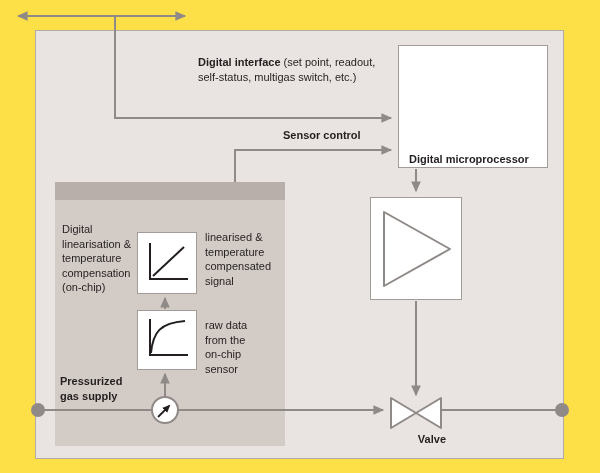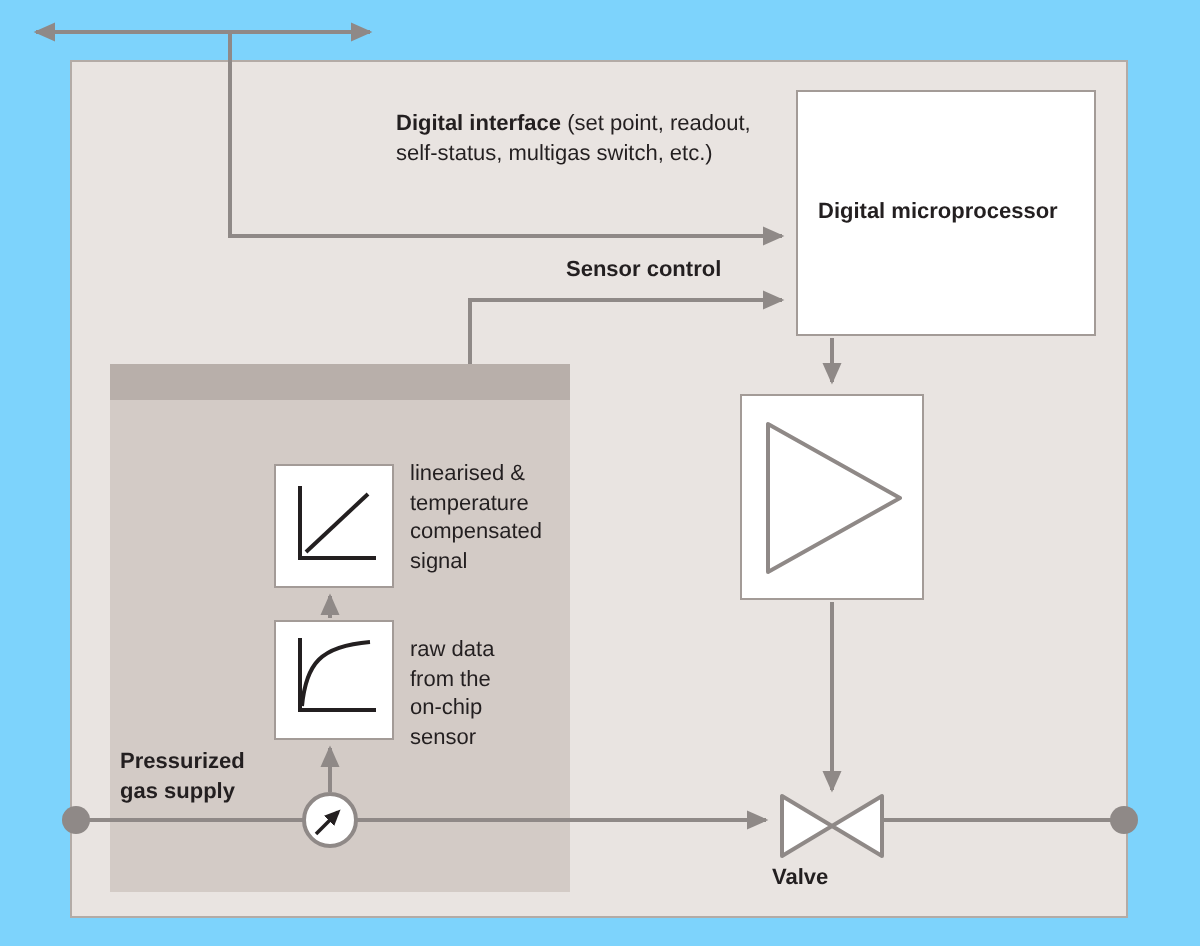--- a/index.html
+++ b/index.html
@@ -1,16 +1,16 @@
 <!DOCTYPE html>
 <html><head>
 <meta charset="utf-8">
 <style>
   html,body{margin:0;padding:0;background:#fff;}
-  .canvas{position:relative;width:600px;height:473px;background:#7dd3fc;
+  .canvas{position:relative;width:600px;height:473px;background:#fde047;
           font-family:"Liberation Sans",sans-serif;color:#231f20;overflow:hidden;}
   .abs{position:absolute;}
   .txt{font-size:11px;line-height:1.32;}
   .bold{font-weight:bold;}
   .outerbox{left:35px;top:30px;width:529px;height:429px;background:#e9e4e1;border:1px solid #b3aba6;box-sizing:border-box;}
   .whitebox{background:#ffffff;border:1.5px solid #a39b97;box-sizing:border-box;}
   .modulebox{left:55px;top:182px;width:230px;height:264px;background:#d3cbc6;}
   .modhead{height:18px;background:#b8afaa;}
   .gbox{background:#fff;border:1px solid #a39b97;box-sizing:border-box;}
   .overlay{left:0;top:0;pointer-events:none;}
@@ -27,26 +27,27 @@
     <div class="modhead"></div>
   </div>
 
   <div class="abs txt z3" style="left:198px;top:55px;width:186px">
     <span class="bold">Digital interface</span>
     <span>(set point, readout, self-status, multigas switch, etc.)</span>
   </div>
 
   <div class="abs txt bold z3" style="left:283px;top:128px">Sensor control</div>
 
-  <div class="abs whitebox z2" style="left:398px;top:45px;width:150px;height:123px;display:flex;align-items:center">
+  <div class="abs whitebox z2" style="left:398px;top:45px;width:150px;height:123px;display:flex;align-items:flex-end">
     <div class="txt" style="padding:0 10px">
       <div class="bold">Digital microprocessor</div>
     </div>
   </div>
 
+  <div class="abs txt z3" style="left:62px;top:222px;width:76px">Digital linearisation &amp; temperature compensation (on-chip)</div>
 
   <div class="abs gbox z2" style="left:137px;top:232px;width:60px;height:62px">
     <svg width="58" height="60">
       <path d="M 12 10 L 12 46 L 50 46" stroke="#231f20" stroke-width="2" fill="none"></path>
       <line x1="15" y1="43" x2="46" y2="14" stroke="#231f20" stroke-width="2"></line>
     </svg>
   </div>
   <div class="abs txt z3" style="left:205px;top:230px;width:80px">linearised &amp; temperature compensated signal</div>
 
   <div class="abs gbox z2" style="left:137px;top:310px;width:60px;height:60px">
@@ -55,21 +56,21 @@
       <path d="M 13 42 C 15 21 22 12 47 10" stroke="#231f20" stroke-width="2" fill="none"></path>
     </svg>
   </div>
   <div class="abs txt z3" style="left:205px;top:318px;width:56px">raw data from the on-chip sensor</div>
 
   <div class="abs txt bold z3" style="left:60px;top:374px;width:70px">Pressurized gas supply</div>
 
   <div class="abs whitebox z2" style="left:370px;top:197px;width:92px;height:103px"></div>
   <div class="abs txt bold z5" style="left:374px;top:243px;width:58px;text-align:center">Driver</div>
 
-  <div class="abs txt bold z3" style="left:386px;top:432px;width:60px;text-align:left">Valve</div>
+  <div class="abs txt bold z3" style="left:386px;top:432px;width:60px;text-align:right">Valve</div>
 
 
   <svg class="abs overlay z5" width="600" height="473">
     <defs>
       <marker id="arr" markerWidth="6" markerHeight="6" refX="8" refY="5" viewBox="0 0 10 10" orient="auto-start-reverse">
         <path d="M0,1 L9,5 L0,9 Z" fill="#8f8987"></path>
       </marker>
       <marker id="arrk" markerWidth="5" markerHeight="5" refX="7" refY="5" viewBox="0 0 10 10" orient="auto">
         <path d="M0,1 L9,5 L0,9 Z" fill="#231f20"></path>
       </marker>

